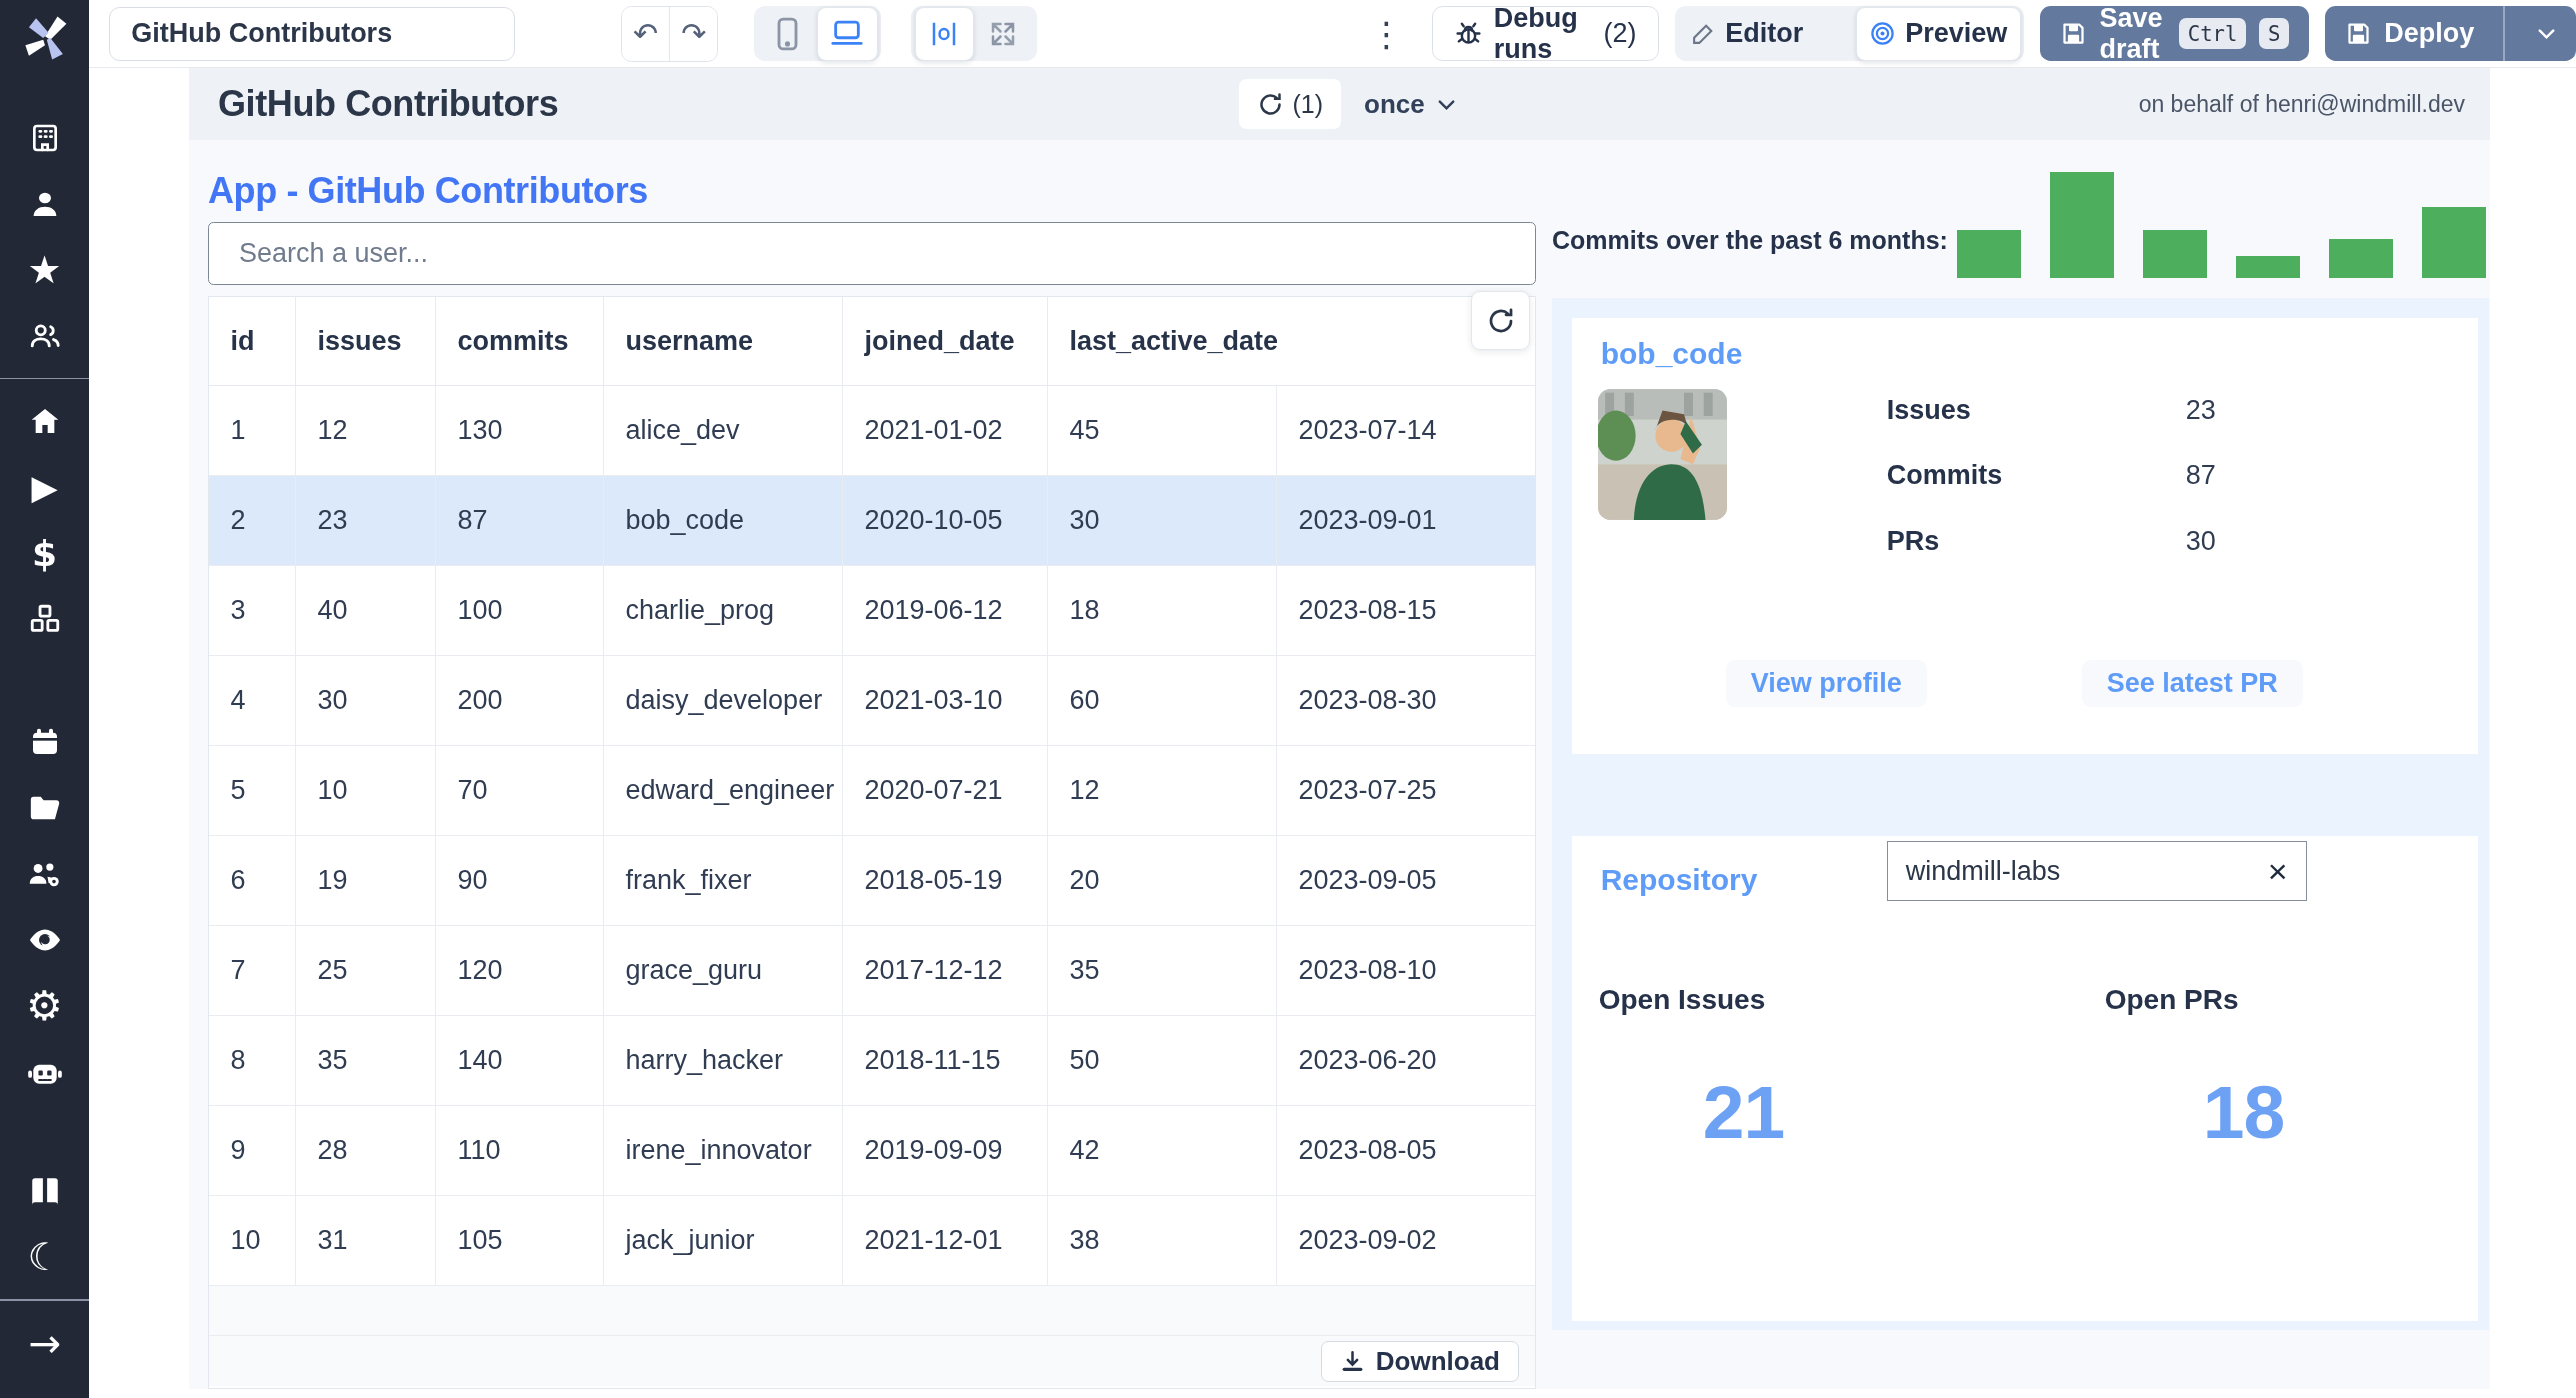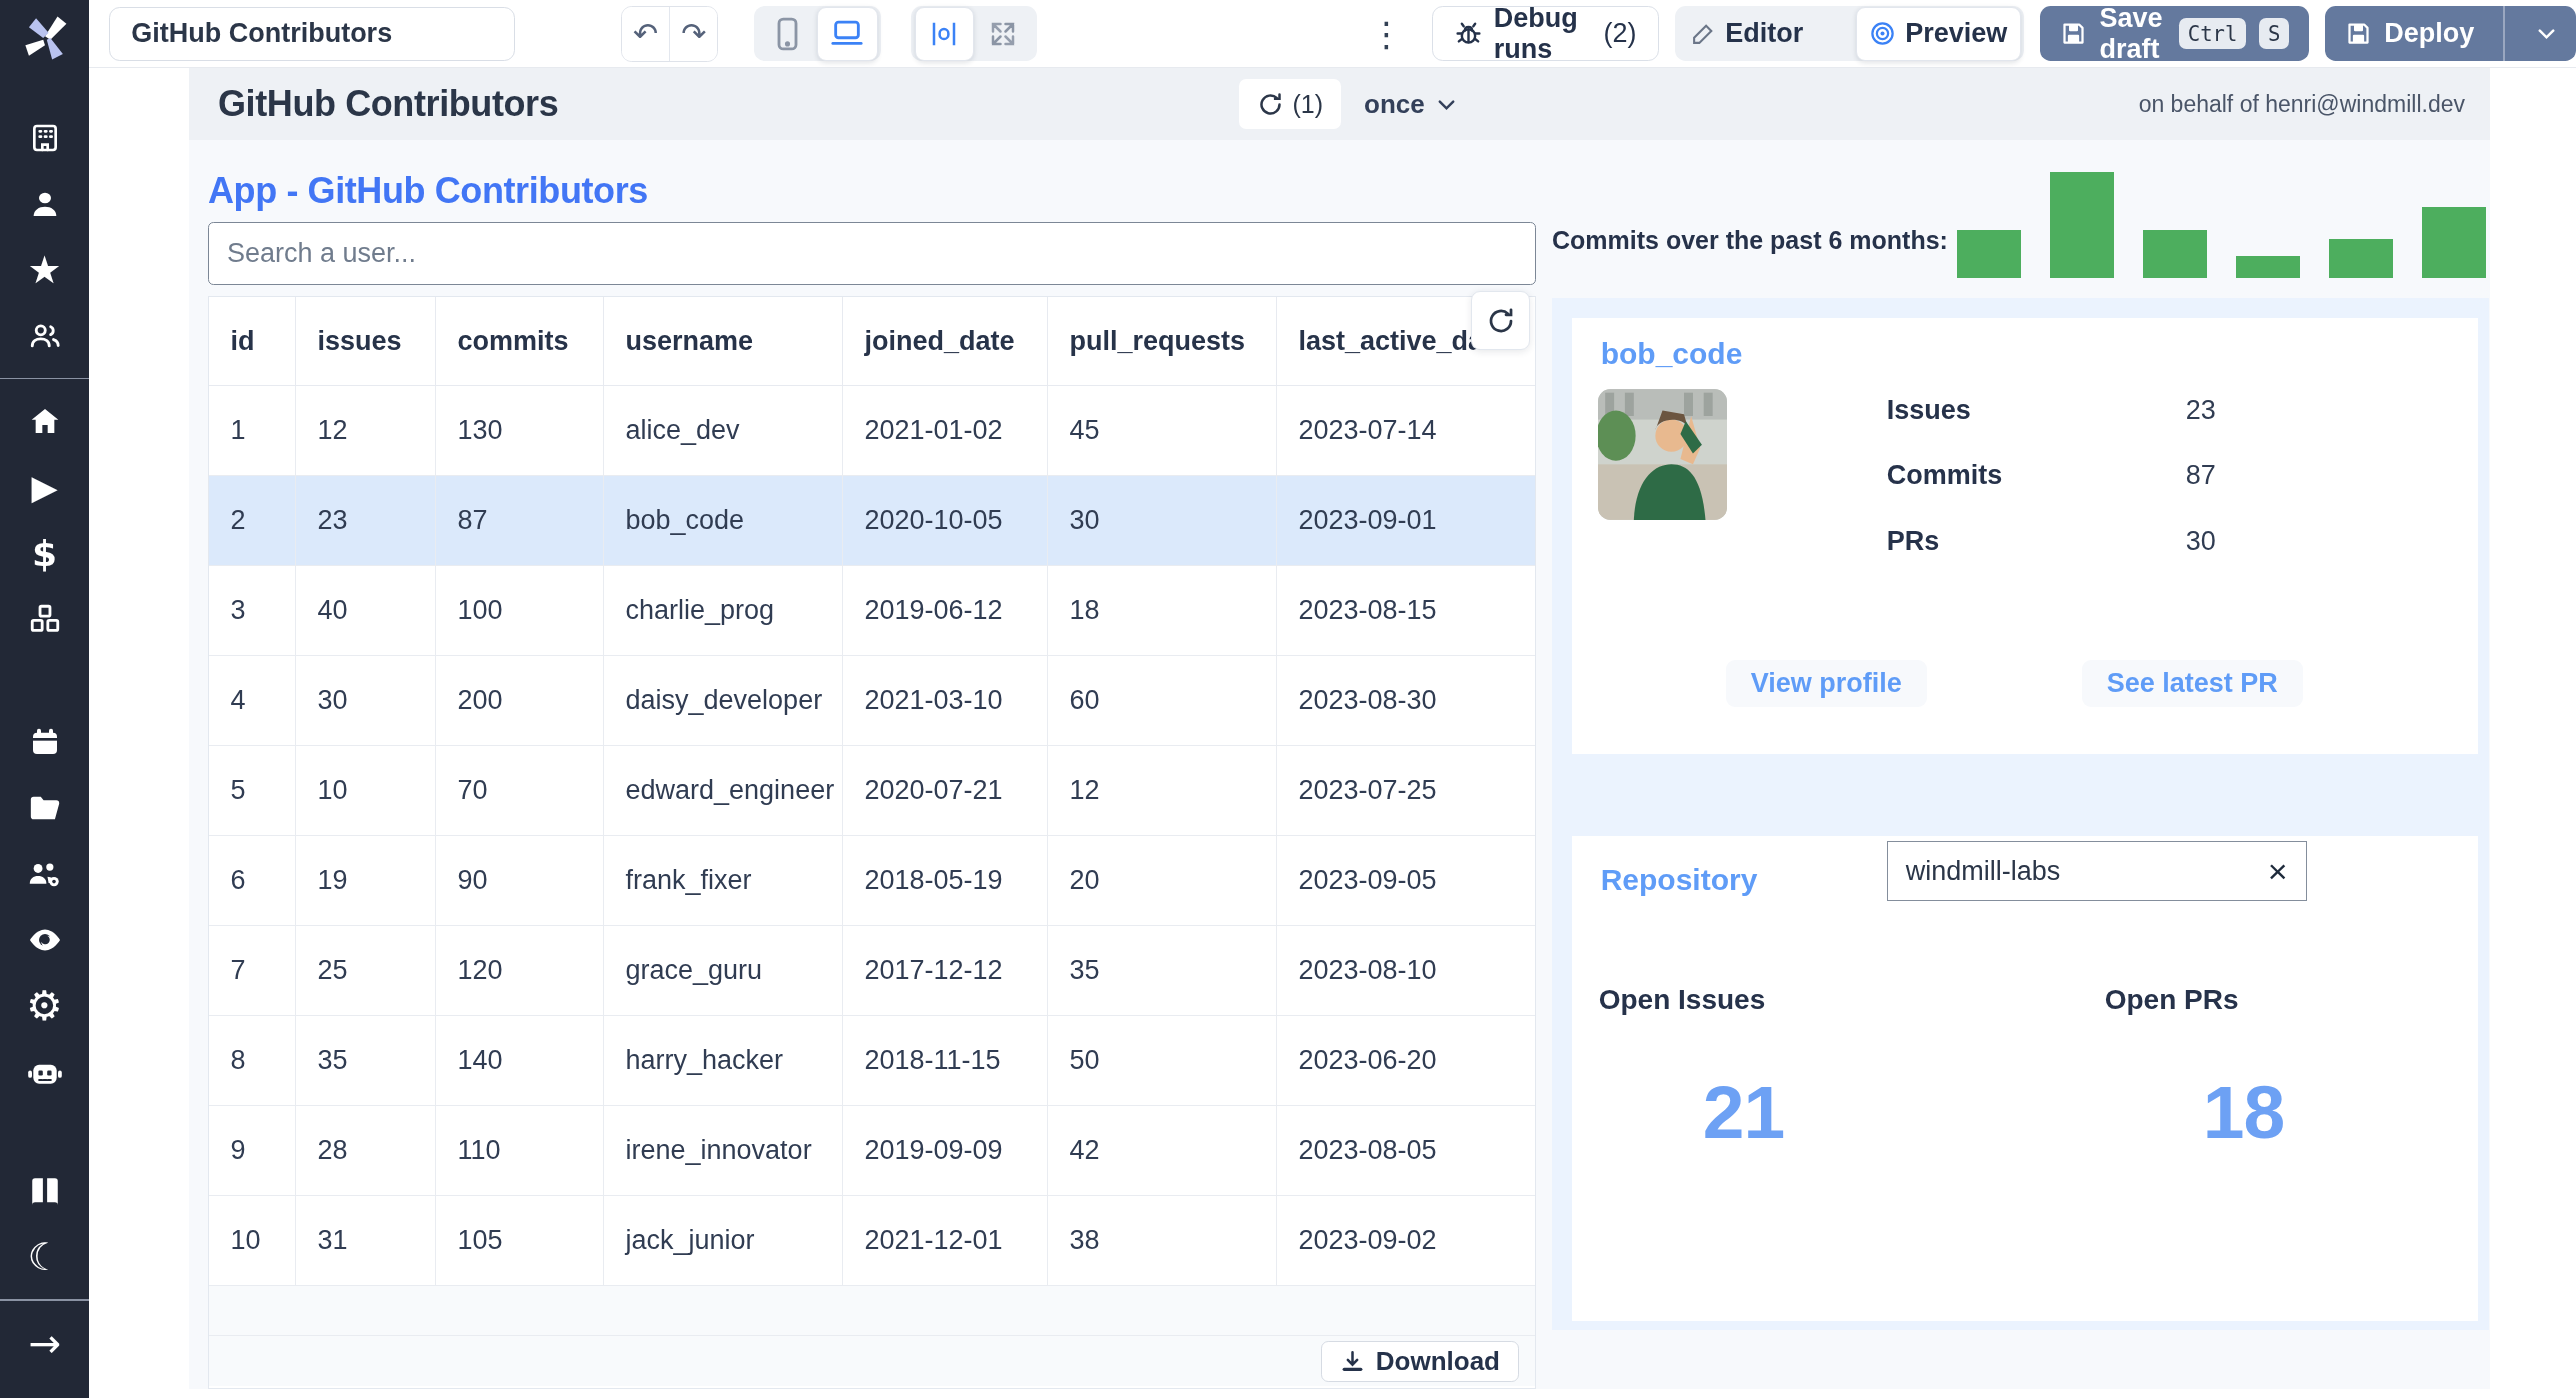--- a/index.html
+++ b/index.html
@@ -47,21 +47,21 @@
   .refresh-btn { margin-left:auto; height:50px; background:#fff; border-radius:7.2px; display:flex; align-items:center;
     gap:9px; padding:0 18px; font-size:25px; color:#2b3648; }
   .once-wrap { display:flex; align-items:center; gap:10.7px; margin-left:23px; font-size:26px; font-weight:600; color:#33405a; }
   .on-behalf { margin-left:auto; margin-right:25px; font-size:23px; color:#4a5568; }
 
   .content { position:absolute; left:100px; top:72px; width:2301px; height:1249px; background:#f7f9fc; }
 
   
   .app-title { position:absolute; left:19px; top:30px; font-size:36px; font-weight:800; color:#4276f5; letter-spacing:-0.4px; }
   .search-input { position:absolute; left:19px; top:82px; width:1328px; height:63px; background:#fff;
-    border:1.8px solid #7c8796; border-radius:5.4px; font-size:27px; color:#2b3648; padding:0 18px; outline:none;
+    border:1.8px solid #7c8796; border-radius:5.4px; font-size:27px; color:#2b3648; padding:0 30px; outline:none;
     font-family:"Liberation Sans","DejaVu Sans",sans-serif; }
   .search-input::placeholder { color:#707c8d; }
 
   .gtable { position:absolute; left:19px; top:156px; width:1328px; height:1093px; background:#fff;
     border:1.8px solid #e3e8ef; }
   .thead { display:flex; height:89px; border-bottom:1.8px solid #e7eaf0; }
   .hcell { display:flex; align-items:center; padding-left:21.5px; font-size:27px; font-weight:700; color:#273349;
     border-right:1.8px solid #e7eaf0; }
   .hcell:last-child { border-right:none; }
   .trow { display:flex; height:90px; border-bottom:1.8px solid #e9ecf1; background:#fff; }
@@ -317,21 +317,20 @@
     <h2 class="app-title">App - GitHub Contributors</h2>
     <input class="search-input" placeholder="Search a user..." style="">
 
     <div class="gtable">
       <div class="thead">
           <div class="hcell c0">id</div>
           <div class="hcell c1">issues</div>
           <div class="hcell c2">commits</div>
           <div class="hcell c3">username</div>
           <div class="hcell c4">joined_date</div>
-          <div class="hcell c5">pull_requests</div>
           <div class="hcell c6">last_active_date</div>
         </div>
       <div>
           <div class="trow">
             <div class="tcell c0">1</div>
             <div class="tcell c1">12</div>
             <div class="tcell c2">130</div>
             <div class="tcell c3">alice_dev</div>
             <div class="tcell c4">2021-01-02</div>
             <div class="tcell c5">45</div>

